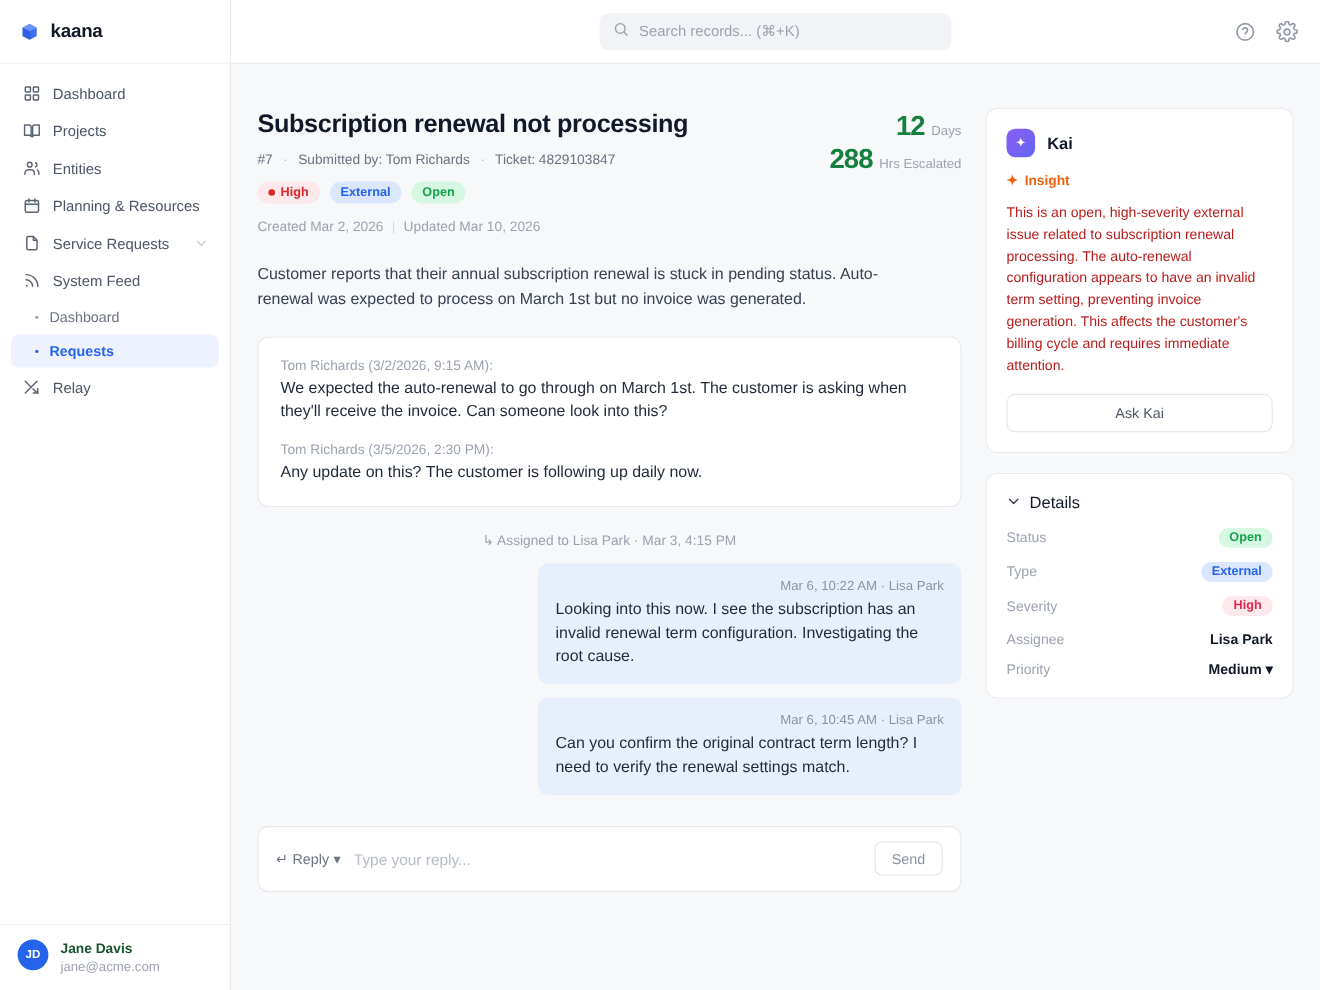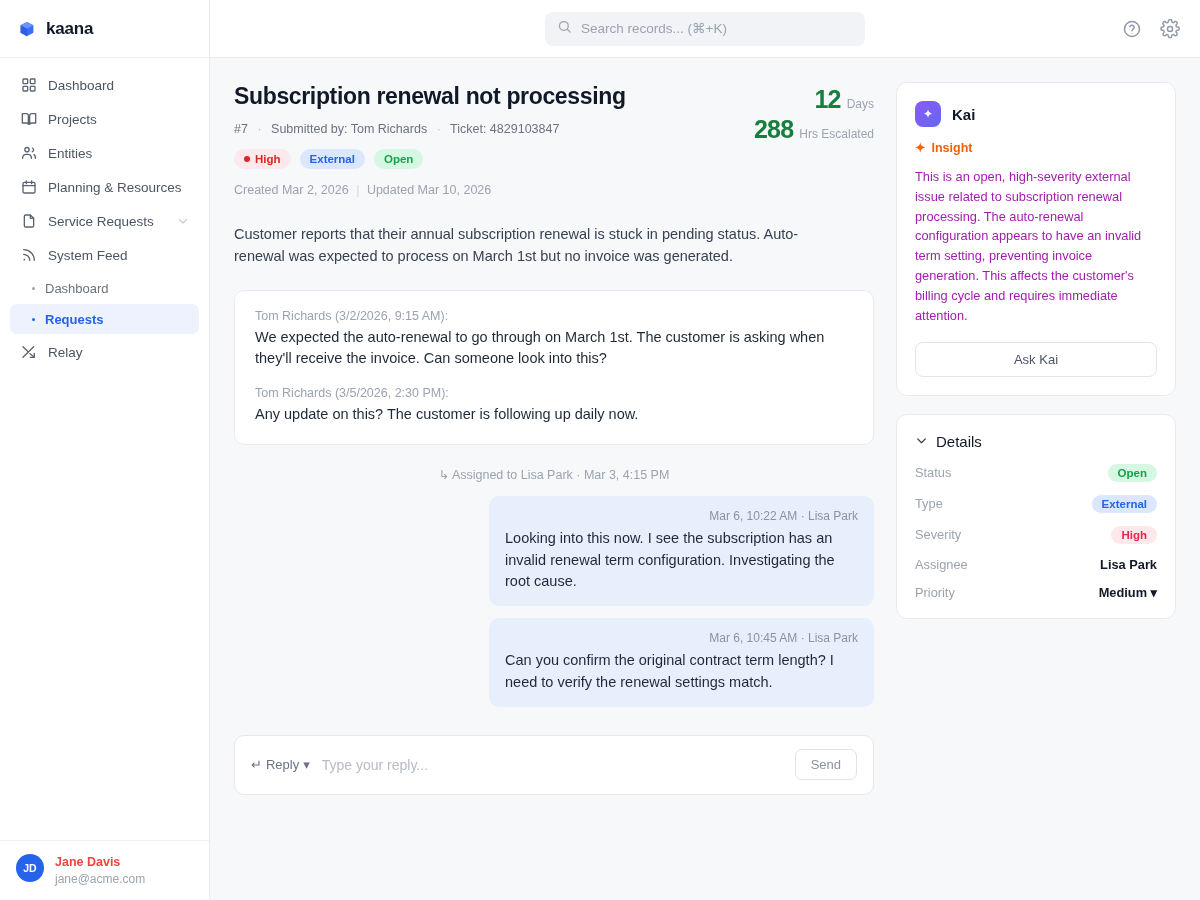--- a/index.html
+++ b/index.html
@@ -60,25 +60,25 @@
     display: flex; gap: 11px;
     cursor: pointer;
   }
   .avatar {
     width: 28px; height: 28px; border-radius: 50%;
     background: #2563eb; color: #fff;
     font-size: 10.5px; font-weight: bold;
     display: flex; align-items: center; justify-content: center;
     flex: 0 0 28px;
   }
-  .user-name { font-size: 12.5px; font-weight: bold; color: #ef4444; line-height: 1.35; }
+  .user-name { font-size: 12.5px; font-weight: bold; color: #14532d; line-height: 1.35; }
   .user-mail { font-size: 12px; color: #9ca3af; line-height: 1.35; }
 
   
-  .main { flex: 1; display: flex; flex-direction: column; height: 900px; background: #f7f8fa; }
+  .main { flex: 1; display: flex; flex-direction: column; height: 900px; background: #f7f8fa; gap: 16px; }
   .topbar {
     height: 58px; min-height: 58px;
     background: #ffffff;
     border-bottom: 1px solid #e8eaee;
     display: flex; align-items: center;
     padding: 0 20px;
     position: relative;
   }
   .search-wrap {
     width: 320px; height: 34px;
@@ -167,21 +167,21 @@
   .panel { background: #ffffff; border: 1px solid #e9ebef; border-radius: 11px; padding: 18px; }
   .kai-head { display: flex; align-items: center; gap: 11px; }
   .kai-avatar {
     width: 26px; height: 26px; border-radius: 8px;
     background: linear-gradient(135deg, #8b5cf6 0%, #6366f1 100%);
     display: flex; align-items: center; justify-content: center;
     color: #fff; font-size: 12px; flex: 0 0 26px;
   }
   .kai-name { font-size: 15px; font-weight: bold; color: #111827; }
   .insight-row { margin-top: 13px; display: flex; align-items: center; gap: 6px; color: #f2610c; font-size: 12.5px; font-weight: bold; }
-  .kai-para { margin-top: 12px; font-size: 12.8px; line-height: 1.55; color: #a21caf; }
+  .kai-para { margin-top: 12px; font-size: 12.8px; line-height: 1.55; color: #b91c1c; }
   .ask-btn {
     margin-top: 16px; width: 100%;
     border: 1px solid #e2e5ea; background: #fff; border-radius: 8px;
     padding: 9px 0; font-size: 13px; color: #4b5563;
     font-family: "Liberation Sans", sans-serif; cursor: pointer;
   }
 
   .details-head { display: flex; align-items: center; gap: 8px; cursor: pointer; }
   .details-title { font-size: 15px; font-weight: normal; color: #111827; }
   .det-row { display: flex; align-items: center; justify-content: space-between; margin-top: 13px; }

